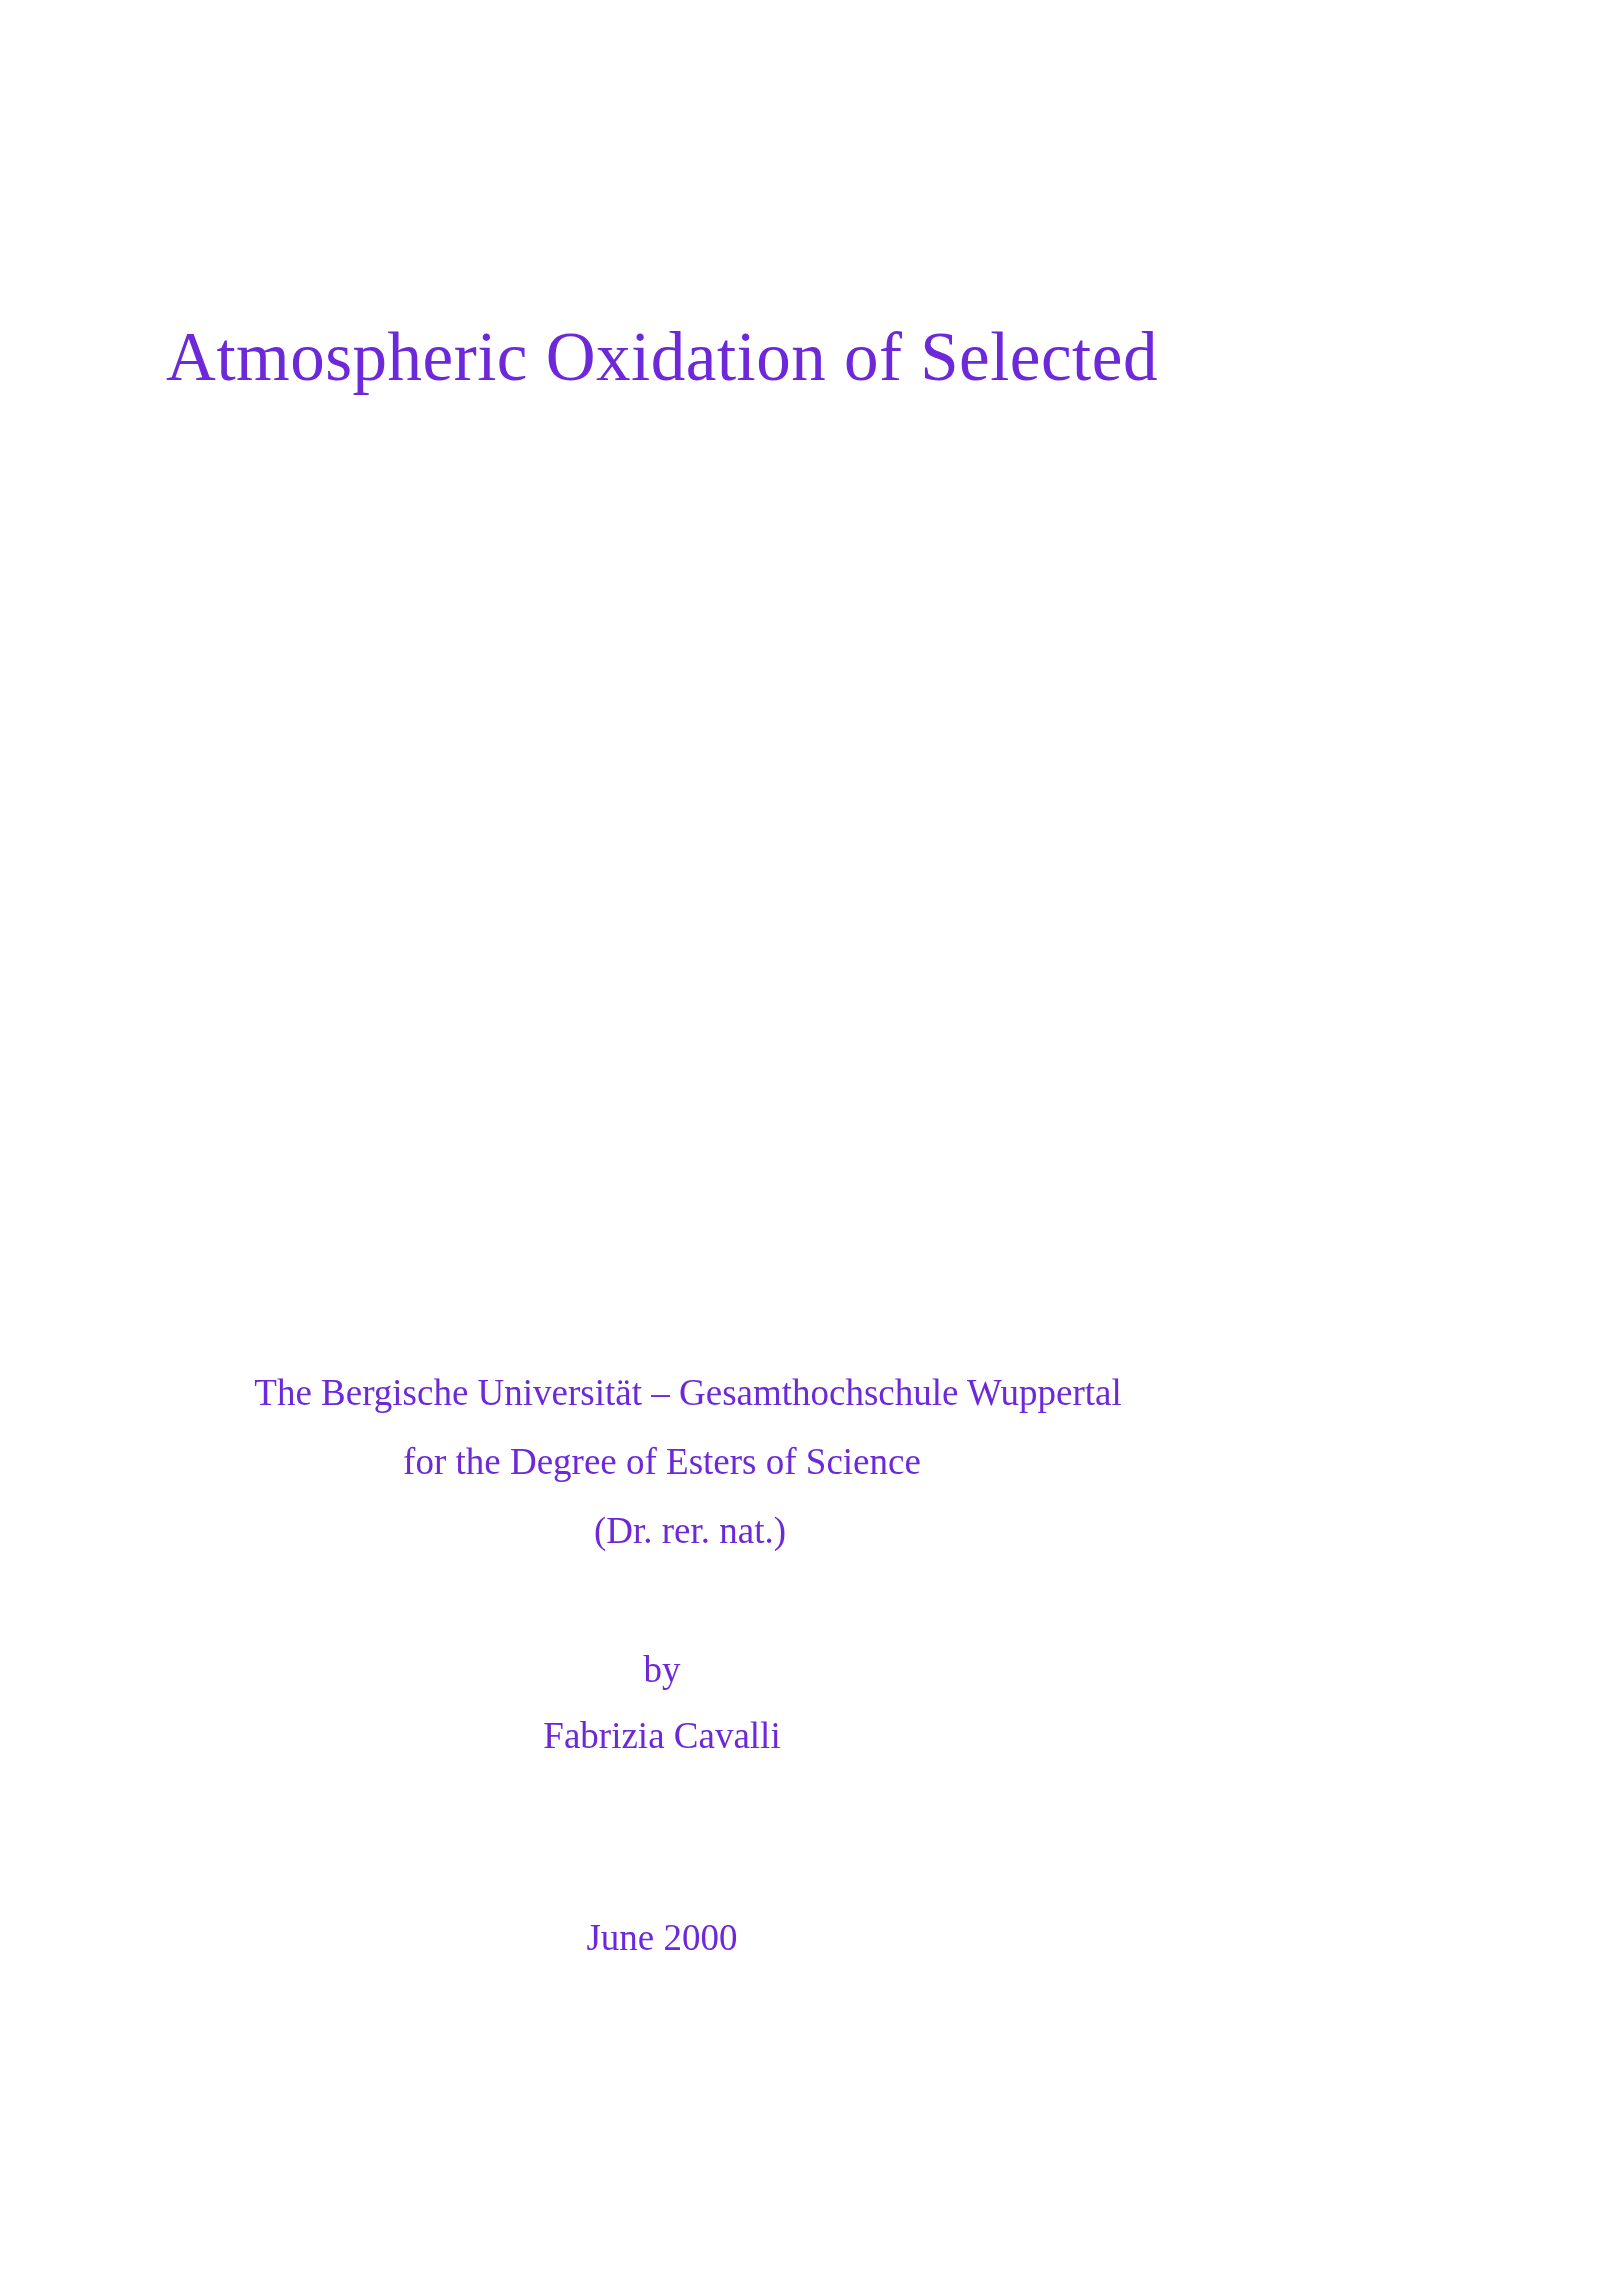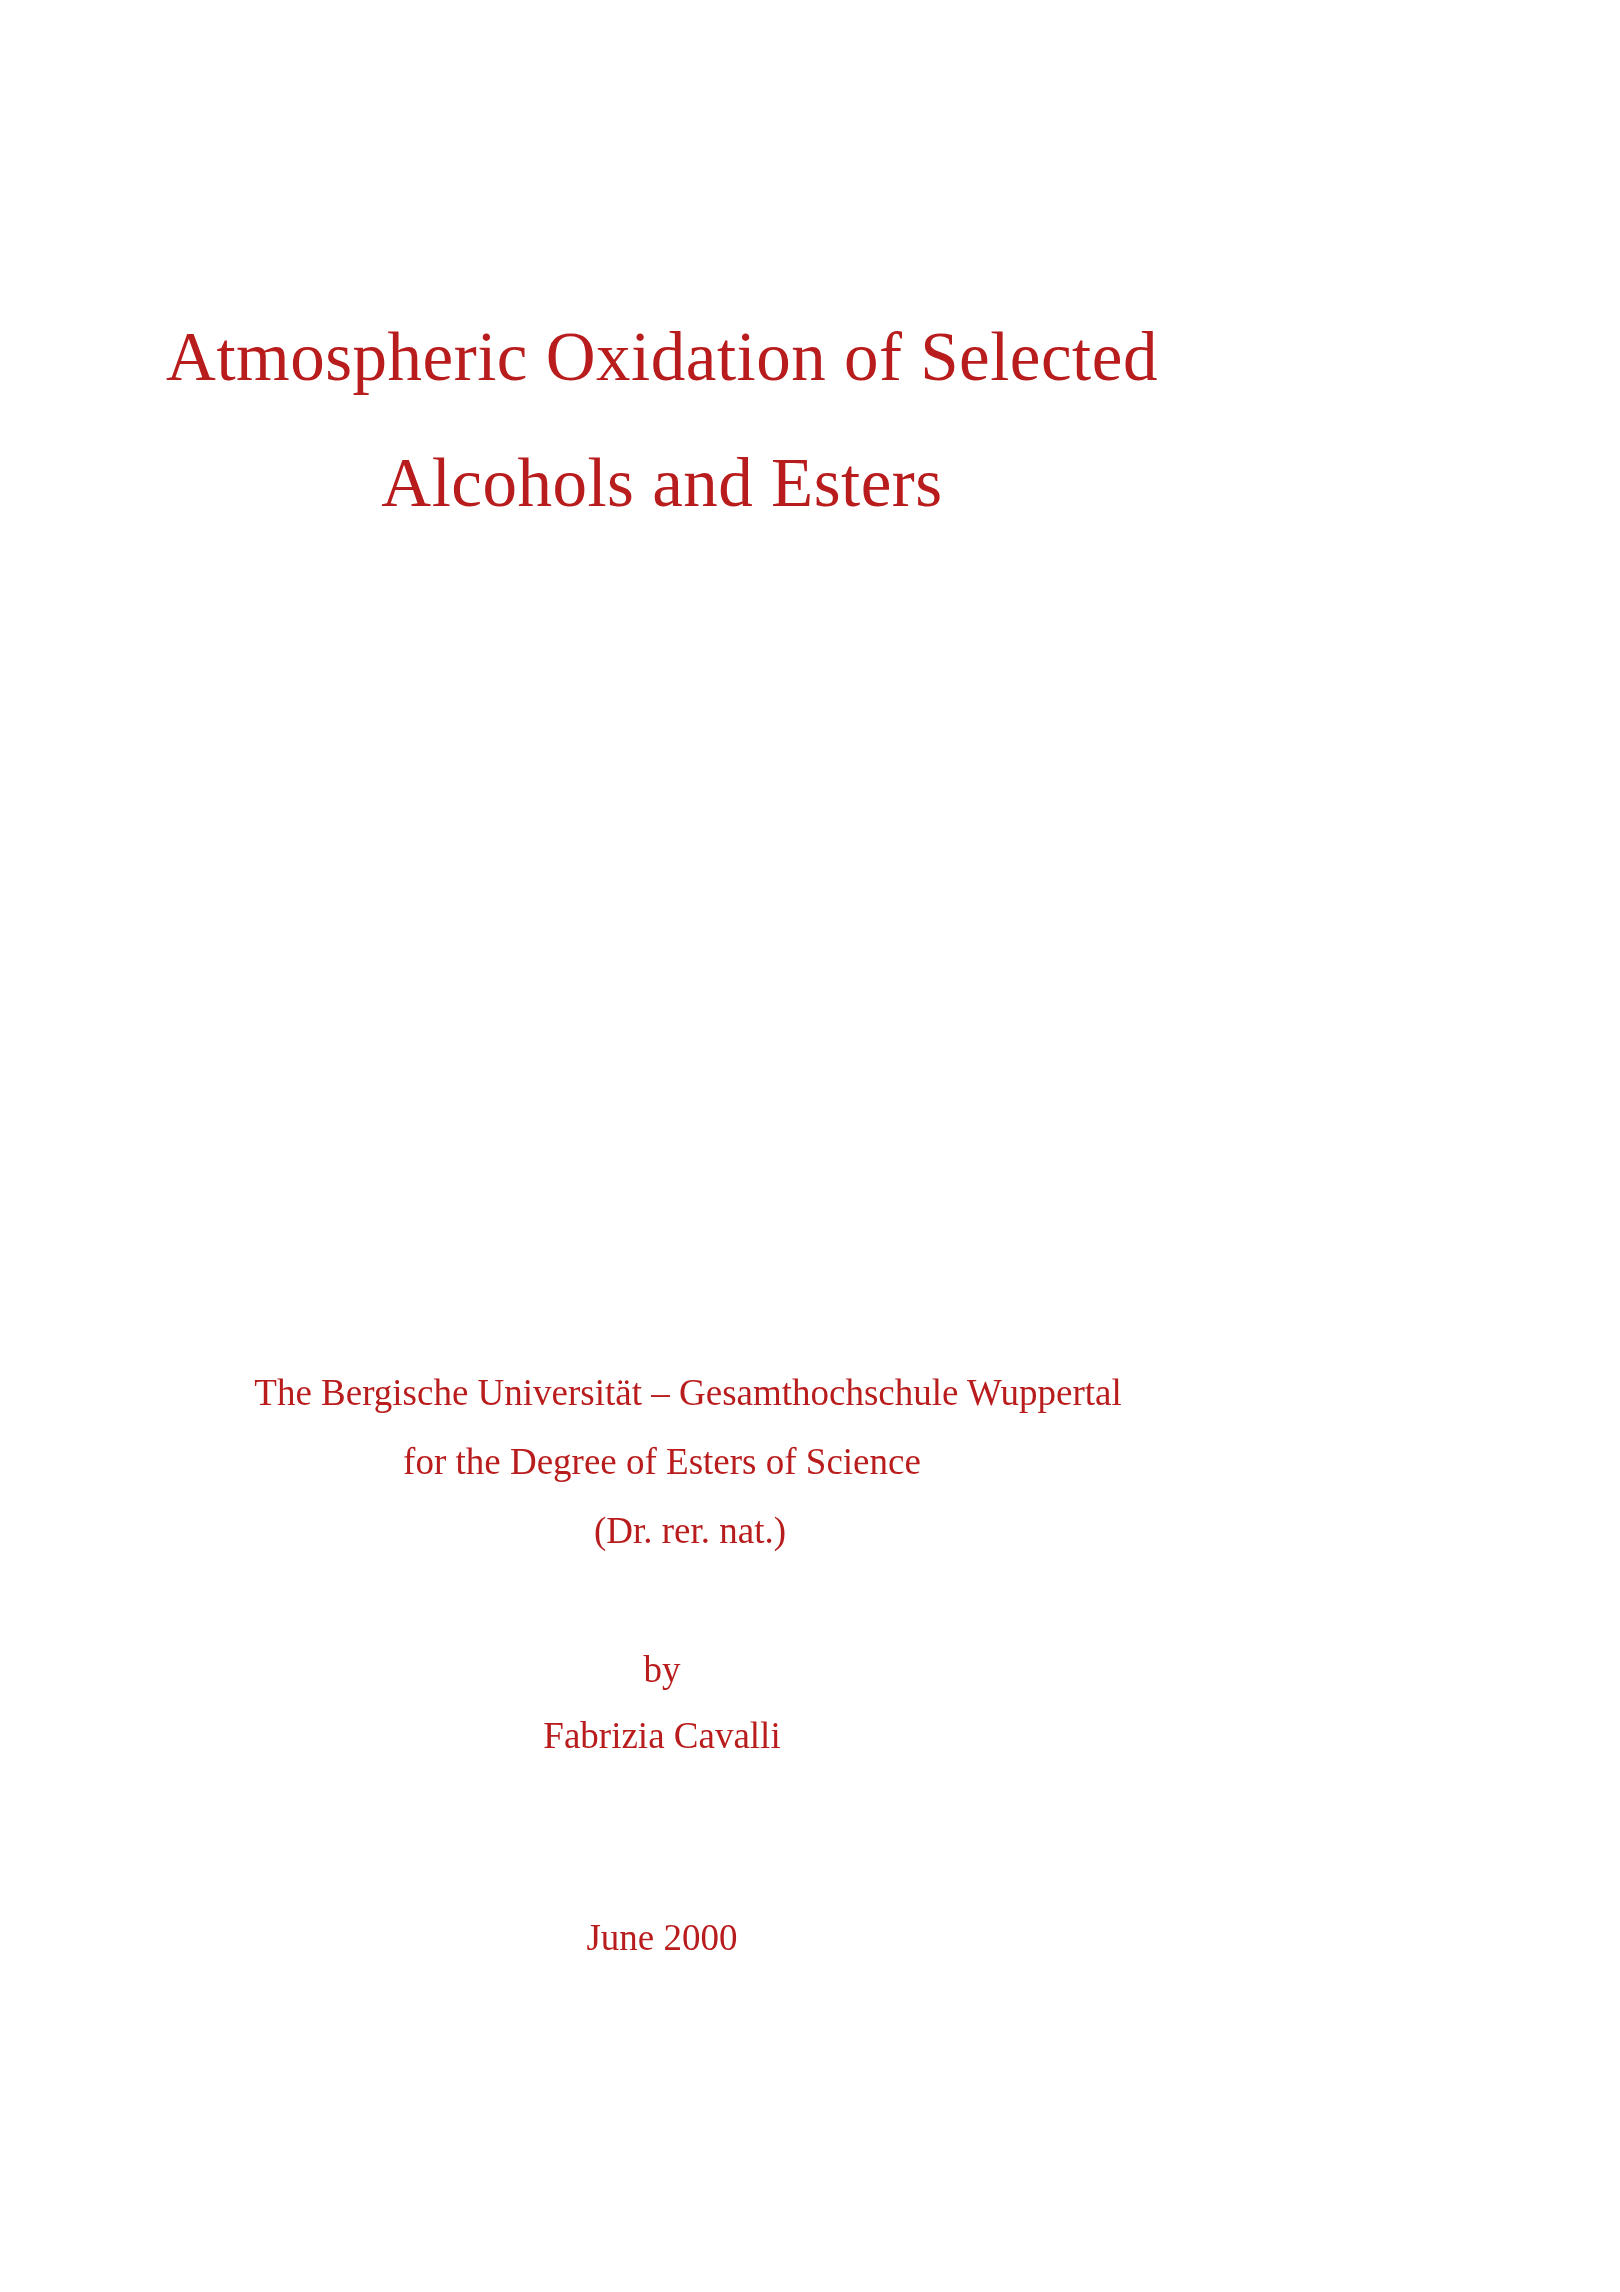--- a/index.html
+++ b/index.html
@@ -5,21 +5,21 @@
   html, body {
     margin: 0;
     padding: 0;
     background: #ffffff;
   }
   .page {
     position: relative;
     width: 1324px;
     height: 2293px;
     background: #ffffff;
-    color: #b91c1c;
+    color: #6d28d9;
     font-family: "Liberation Serif", "DejaVu Serif", serif;
     overflow: hidden;
   }
   .centered {
     position: absolute;
     left: 0;
     width: 100%;
     text-align: center;
     white-space: nowrap;
   }
@@ -42,21 +42,20 @@
   .name-line { top: 1717px; }
   .date-line { top: 1919px; }
 </style>
 </head>
 <body>
 
 <div class="page">
 
   <div class="centered title-line title-1">Atmospheric Oxidation of Selected</div>
 
-  <div class="centered title-line title-2">Alcohols and Esters</div>
 
 
   <div class="centered body-line sub-2">The Bergische Universität – Gesamthochschule Wuppertal</div>
 
   <div class="centered body-line sub-3">for the Degree of Esters of Science</div>
 
   <div class="centered body-line sub-4">(Dr. rer. nat.)</div>
 
   <div class="centered body-line by-line">by</div>
 

